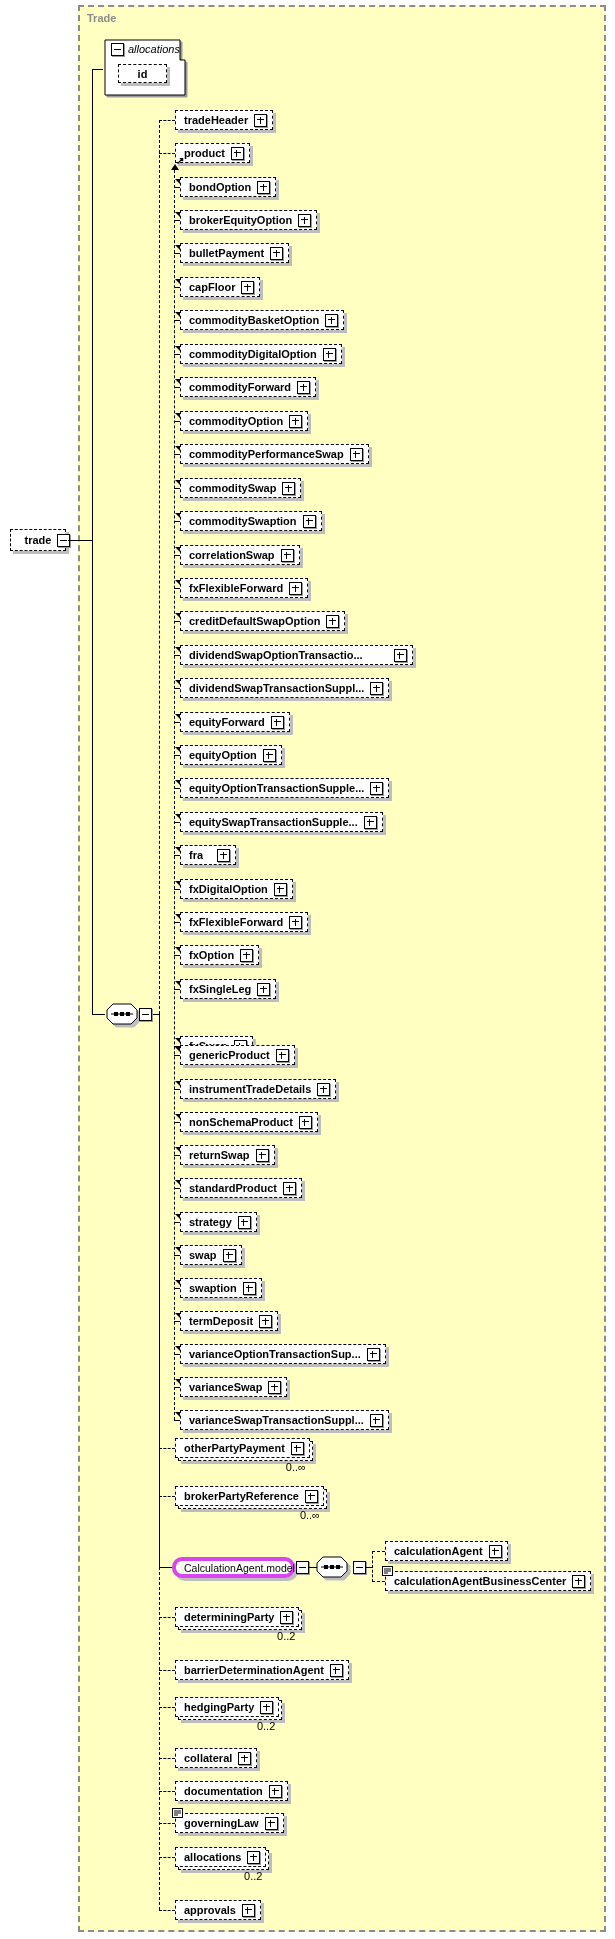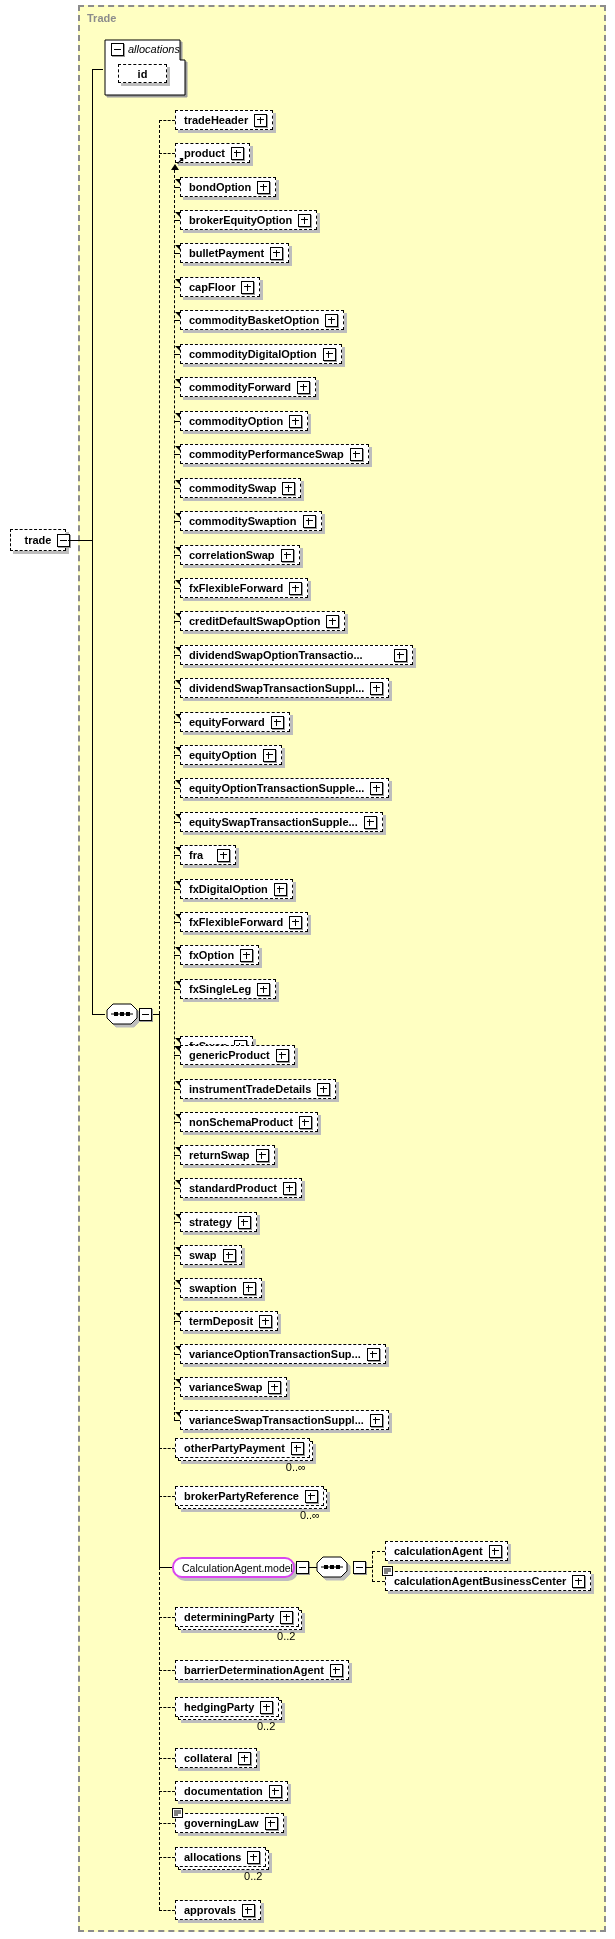--- a/index.html
+++ b/index.html
@@ -38,21 +38,21 @@
   .exp.abs{position:absolute;}
 
   
   .multi{position:absolute;left:175px;}
   .multi::before{content:"";position:absolute;left:3px;top:3px;width:100%;height:20px;background:#fff;
                  border:1px dashed #000;box-sizing:border-box;box-shadow:3px 3px 0 #bdbdbd;}
   .multi .el{position:relative;left:0;top:0;box-shadow:none;z-index:1;}
   .occ{position:absolute;top:23px;right:4px;font-size:11px;font-weight:normal;color:#000;white-space:nowrap;z-index:2;}
 
   
-  .model{position:absolute;left:172px;top:1557px;width:123px;height:21px;background:#fff;border:2px solid #d946ef;
+  .model{position:absolute;left:172px;top:1557px;width:123px;height:21px;background:#fff;border:4px solid #d946ef;
          border-radius:10px;box-shadow:3px 3px 0 #bdbdbd;box-sizing:border-box;display:flex;align-items:center;
          padding:0 4px 0 8px;font-size:10.5px;white-space:nowrap;color:#000;}
 
   
   .attr-label{position:absolute;left:128px;top:43px;font-size:11px;font-style:italic;color:#000;}
   .id-box{position:absolute;left:118px;top:64px;width:49px;height:19px;background:#fff;border:1px dashed #000;
           box-shadow:3px 3px 0 #bdbdbd;box-sizing:border-box;display:flex;align-items:center;justify-content:center;
           font-size:11px;font-weight:bold;}
 
   

